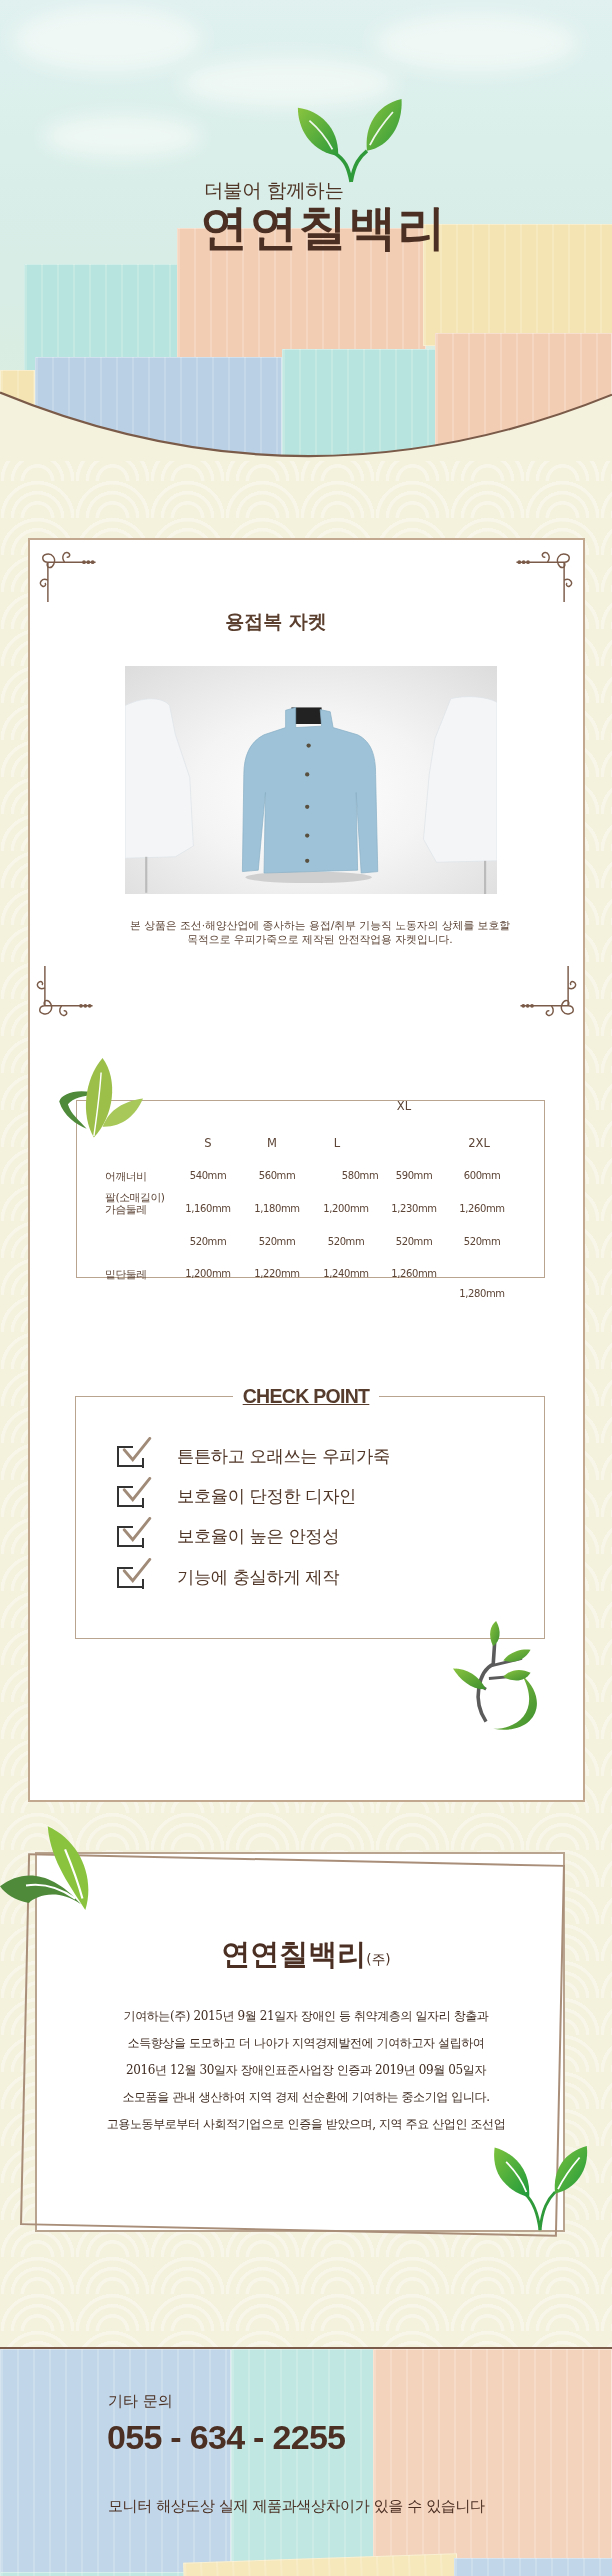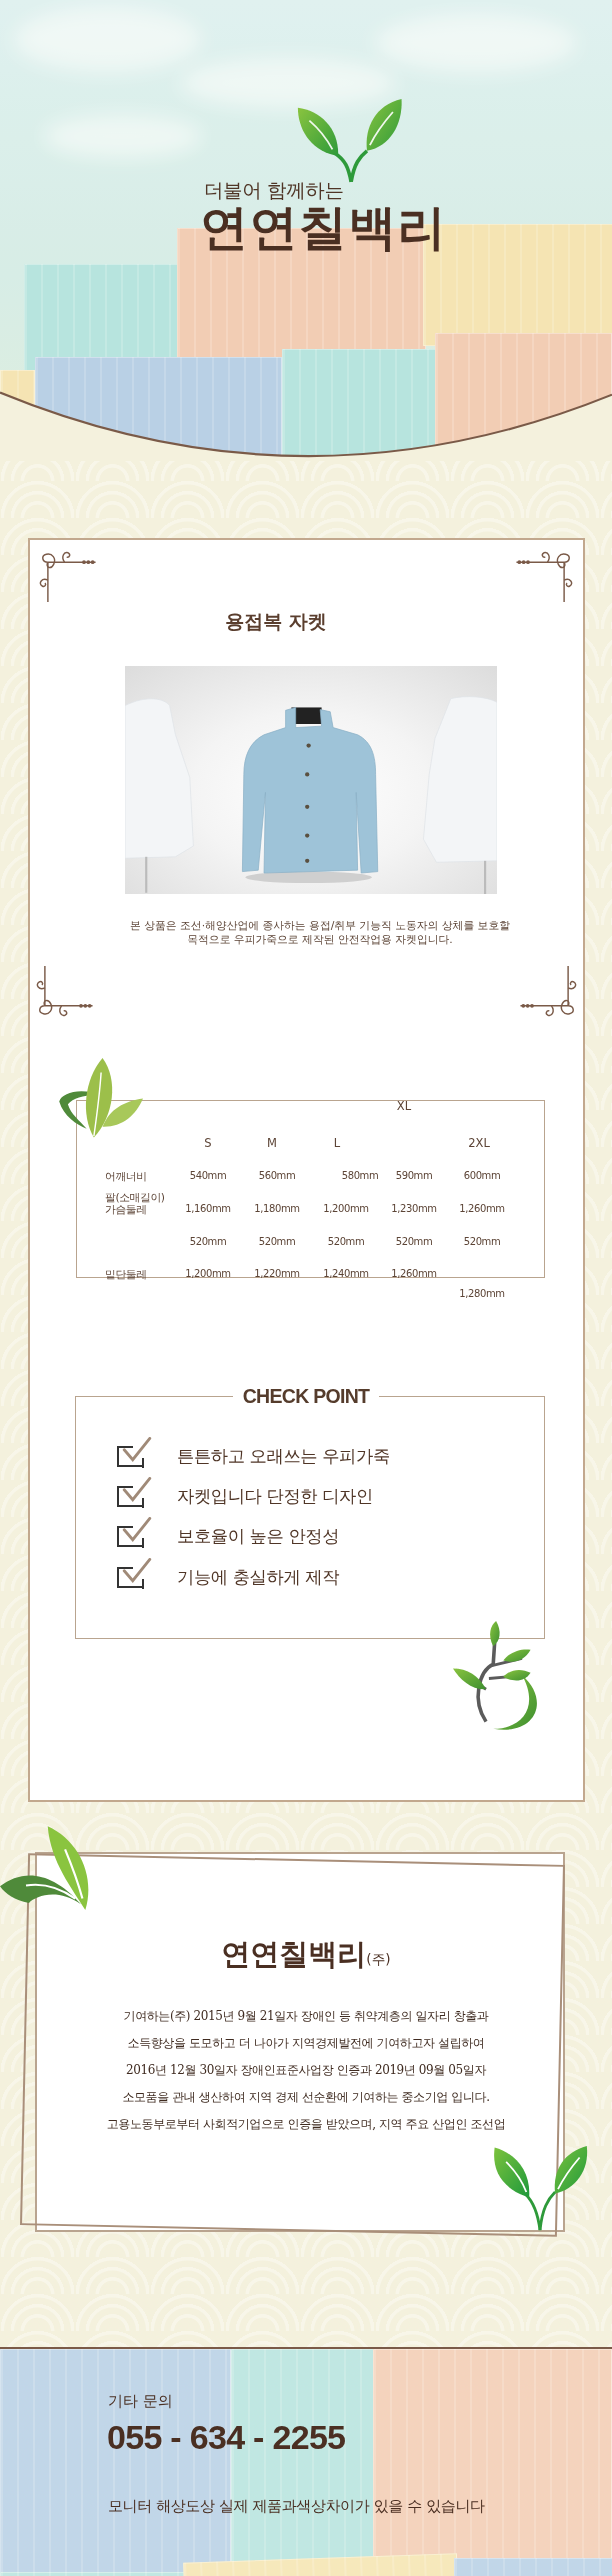--- a/index.html
+++ b/index.html
@@ -85,21 +85,21 @@
   .check-frame {
     position: absolute; left: 75px; top: 1396px; width: 470px; height: 243px;
     border: 1.4px solid #b9a48f;
   }
   .check-title {
     position: absolute; left: 0; width: 612px; top: 1385px; text-align: center;
   }
   .check-title span {
     display: inline-block; background: #ffffff; padding: 0 10px;
     font-family: "Liberation Sans", sans-serif;
-    font-size: 19.5px; font-weight: bold; color: #553c2c; letter-spacing: -0.7px;
+    font-size: 19.5px; font-weight: bold; color: #553c2c; letter-spacing: -0.7px; text-decoration: underline;
   }
   .check-item { position: absolute; left: 117px; height: 29px; }
   .check-box {
     position: absolute; left: 0; top: 2.9px; width: 27px; height: 21.6px;
     border: 2.2px solid #333333; border-top: none; border-right: none;
   }
   .check-box::before {
     content: ""; position: absolute; left: -2.2px; top: 0; width: 16px; height: 2.2px; background: #333;
   }
   .check-box::after {
@@ -335,21 +335,21 @@
   <svg class="check-mark" viewBox="0 0 44 38">
       <path d="M4,18 L16,32 L40,2" stroke="#a08a78" stroke-width="4" fill="none" stroke-linecap="round"></path>
     </svg>
   <div class="check-text">튼튼하고 오래쓰는 우피가죽</div>
 </div>
 <div class="check-item" style="top:1483px;">
   <div class="check-box"></div>
   <svg class="check-mark" viewBox="0 0 44 38">
       <path d="M4,18 L16,32 L40,2" stroke="#a08a78" stroke-width="4" fill="none" stroke-linecap="round"></path>
     </svg>
-  <div class="check-text">자켓입니다 단정한 디자인</div>
+  <div class="check-text">보호율이 단정한 디자인</div>
 </div>
 <div class="check-item" style="top:1523px;">
   <div class="check-box"></div>
   <svg class="check-mark" viewBox="0 0 44 38">
       <path d="M4,18 L16,32 L40,2" stroke="#a08a78" stroke-width="4" fill="none" stroke-linecap="round"></path>
     </svg>
   <div class="check-text">보호율이 높은 안정성</div>
 </div>
 <div class="check-item" style="top:1564px;">
   <div class="check-box"></div>

